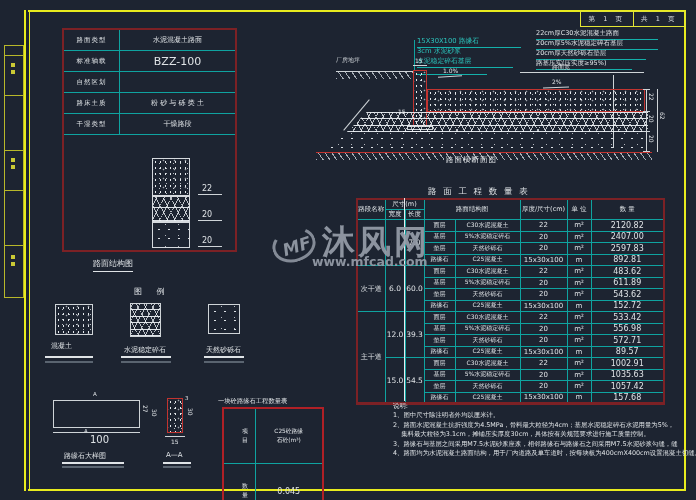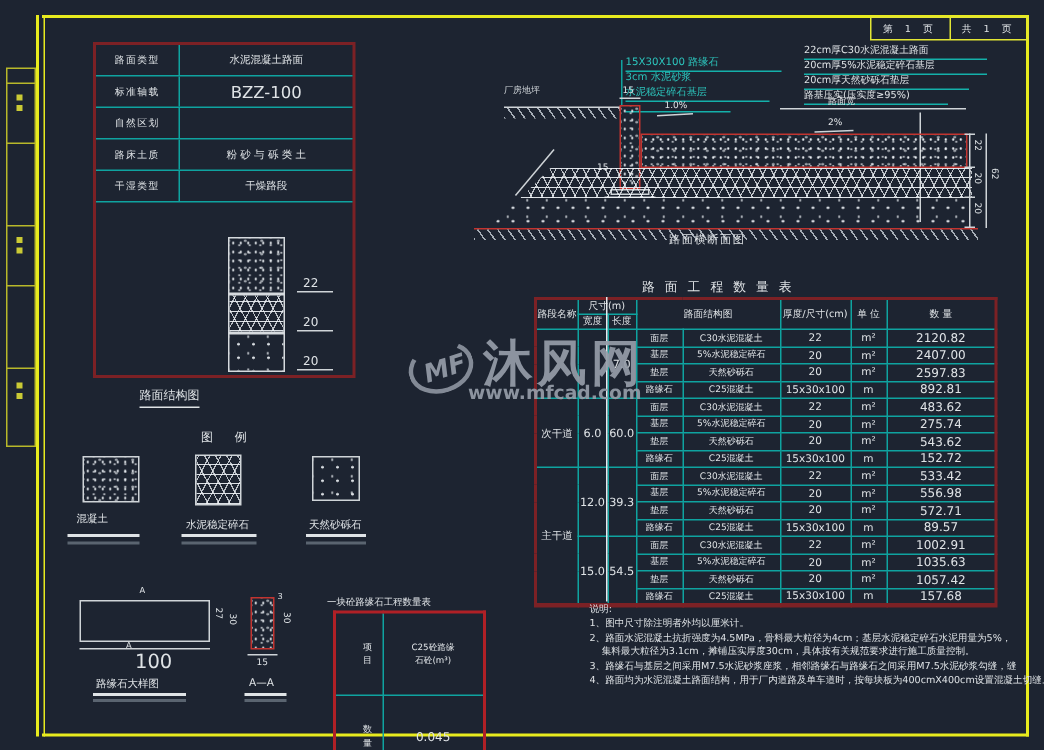--- a/index.html
+++ b/index.html
@@ -232,21 +232,21 @@
           <td class="c-mat">C30水泥混凝土</td>
           <td class="c-size">22</td>
           <td class="c-unit">m²</td>
           <td class="c-qty">483.62</td>
         </tr>
         <tr style="height: 11.5px;">
           <td class="c-layer">基层</td>
           <td class="c-mat">5%水泥稳定碎石</td>
           <td class="c-size">20</td>
           <td class="c-unit">m²</td>
-          <td class="c-qty">275.74</td>
+          <td class="c-qty">611.89</td>
         </tr>
         <tr style="height: 11.5px;">
           <td class="c-layer">垫层</td>
           <td class="c-mat">天然砂砾石</td>
           <td class="c-size">20</td>
           <td class="c-unit">m²</td>
           <td class="c-qty">543.62</td>
         </tr>
         <tr style="height: 11.5px;">
           <td class="c-layer">路缘石</td>
@@ -342,21 +342,21 @@
   <div class="abs t" style="left:206px;top:345px;font-size:7px;">天然砂砾石</div>
   <div class="ubar" style="left:204px;top:356px;width:40px;"></div>
   <div class="ubar2" style="left:204px;top:361px;width:40px;"></div>
 
   <div class="abs" style="left:53px;top:400px;width:87px;height:28px;border:1px solid #cfd4d8;box-sizing:border-box;"></div>
   <div class="abs t" style="left:93px;top:391px;font-size:5.5px;">A</div>
   <div class="abs t" style="left:84px;top:428px;font-size:5.5px;">A</div>
   <div class="abs t vt" style="left:142px;top:405px;font-size:6px;">27</div>
   <div class="abs t vt" style="left:151px;top:409px;font-size:6px;">30</div>
   <div class="abs wline" style="left:53px;top:432px;width:87px;height:1px;"></div>
-  <div class="abs t" style="left:90px;top:434px;font-size:13px;">100</div>
+  <div class="abs t" style="left:90px;top:434px;font-size:10px;">100</div>
   <div class="abs t" style="left:64px;top:451px;font-size:7px;">路缘石大样图</div>
   <div class="ubar" style="left:62px;top:462px;width:62px;"></div>
   <div class="ubar2" style="left:62px;top:466px;width:62px;"></div>
 
   <div class="abs tex-conc" style="left:167px;top:398px;width:16px;height:35px;border:1px solid #c23430;box-sizing:border-box;"></div>
   <div class="abs t" style="left:185px;top:395px;font-size:5.5px;">3</div>
   <div class="abs t vt" style="left:187px;top:408px;font-size:6px;">30</div>
   <div class="abs wline" style="left:165px;top:436px;width:20px;height:1px;"></div>
   <div class="abs t" style="left:171px;top:438px;font-size:6px;">15</div>
   <div class="abs t" style="left:166px;top:451px;font-size:7px;">A—A</div>

